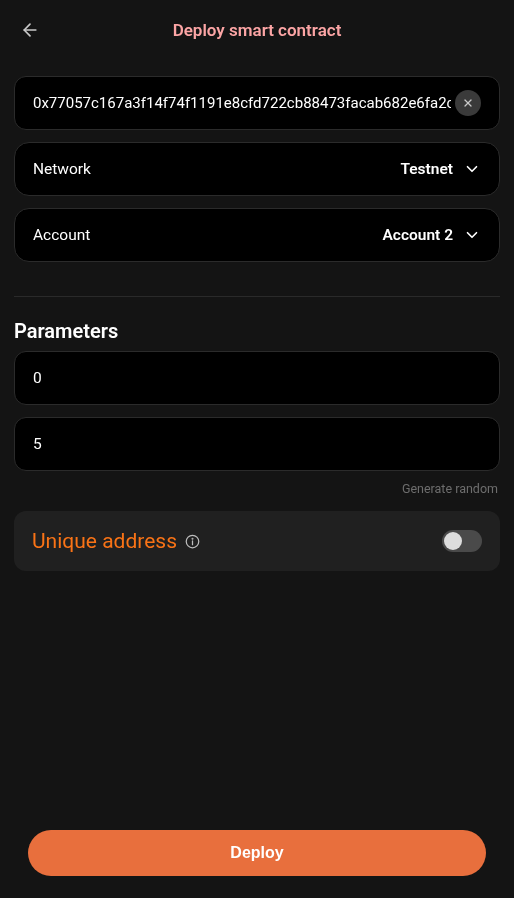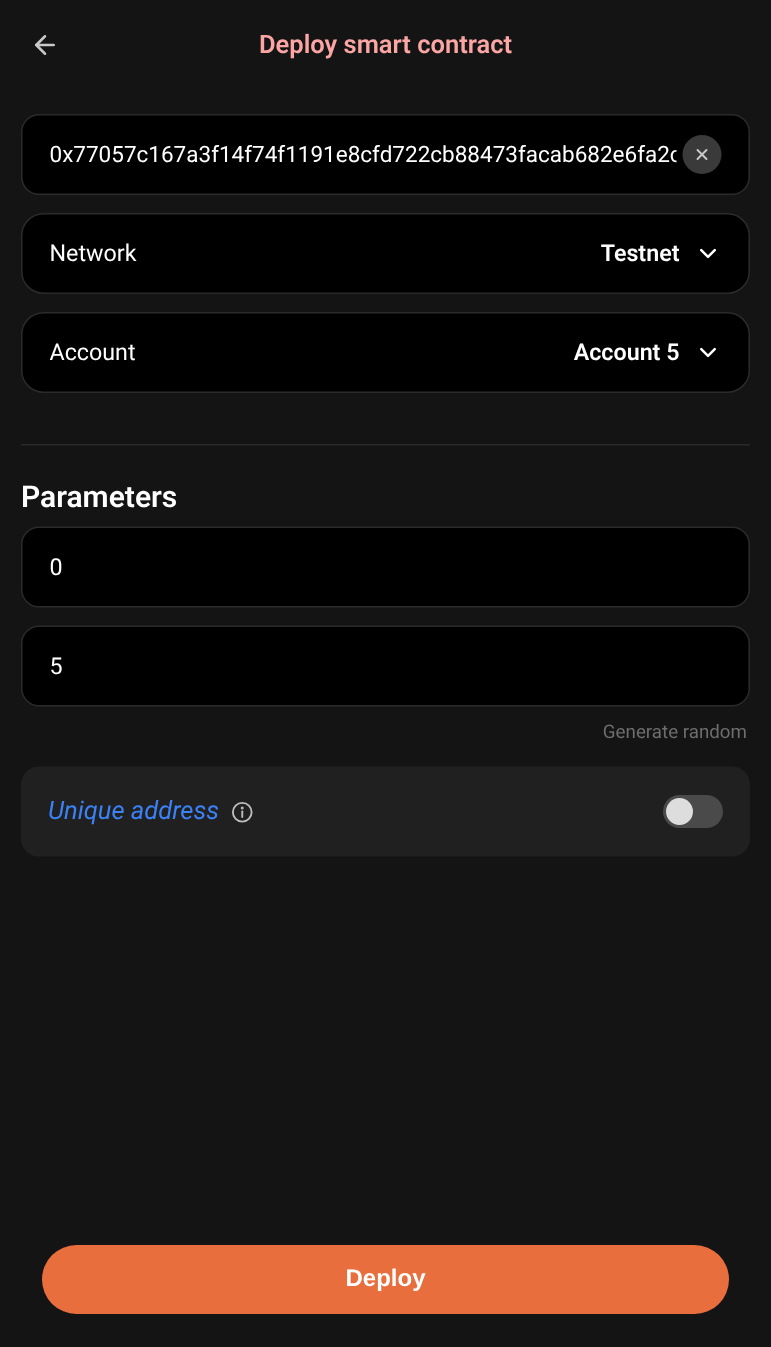--- a/index.html
+++ b/index.html
@@ -124,23 +124,22 @@
     display: flex;
     align-items: center;
     justify-content: space-between;
   }
   .toggle-label-wrap {
     display: flex;
     align-items: center;
     gap: 8px;
   }
   .toggle-label {
-    font-size: 17px;
-    color: #3b82f6;
-    font-style: italic;
+    font-size: 21px;
+    color: #f97316;
   }
   .info-icon {
     width: 15px;
     height: 15px;
     display: flex;
     align-items: center;
     justify-content: center;
   }
   .toggle {
     width: 40px;
@@ -205,21 +204,21 @@
       <div class="select-value">Testnet</div>
       <svg width="18" height="18" viewBox="0 0 24 24" fill="none" stroke="#fff" stroke-width="2.2" stroke-linecap="round" stroke-linejoin="round">
         <polyline points="6 9 12 15 18 9"></polyline>
       </svg>
     </div>
   </div>
 
   <div class="field select-field">
     <div class="select-label">Account</div>
     <div class="select-value-wrap">
-      <div class="select-value">Account 5</div>
+      <div class="select-value">Account 2</div>
       <svg width="18" height="18" viewBox="0 0 24 24" fill="none" stroke="#fff" stroke-width="2.2" stroke-linecap="round" stroke-linejoin="round">
         <polyline points="6 9 12 15 18 9"></polyline>
       </svg>
     </div>
   </div>
 
   <hr class="divider">
 
   <div class="section-label">Parameters</div>
 

